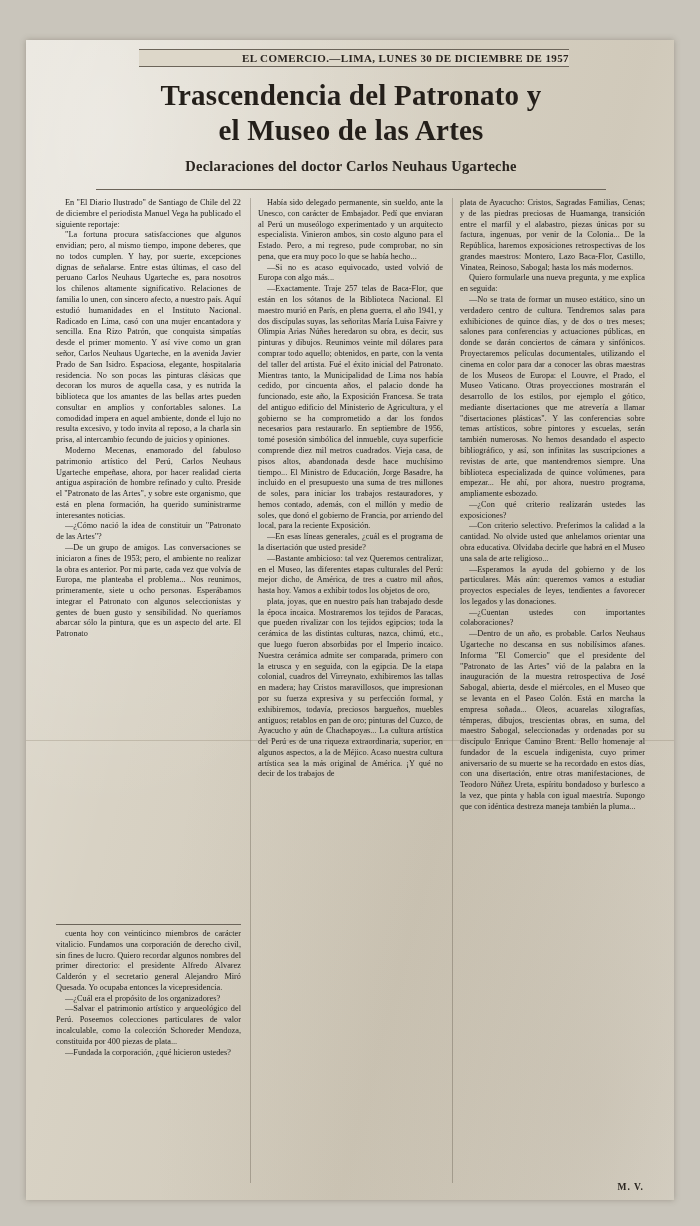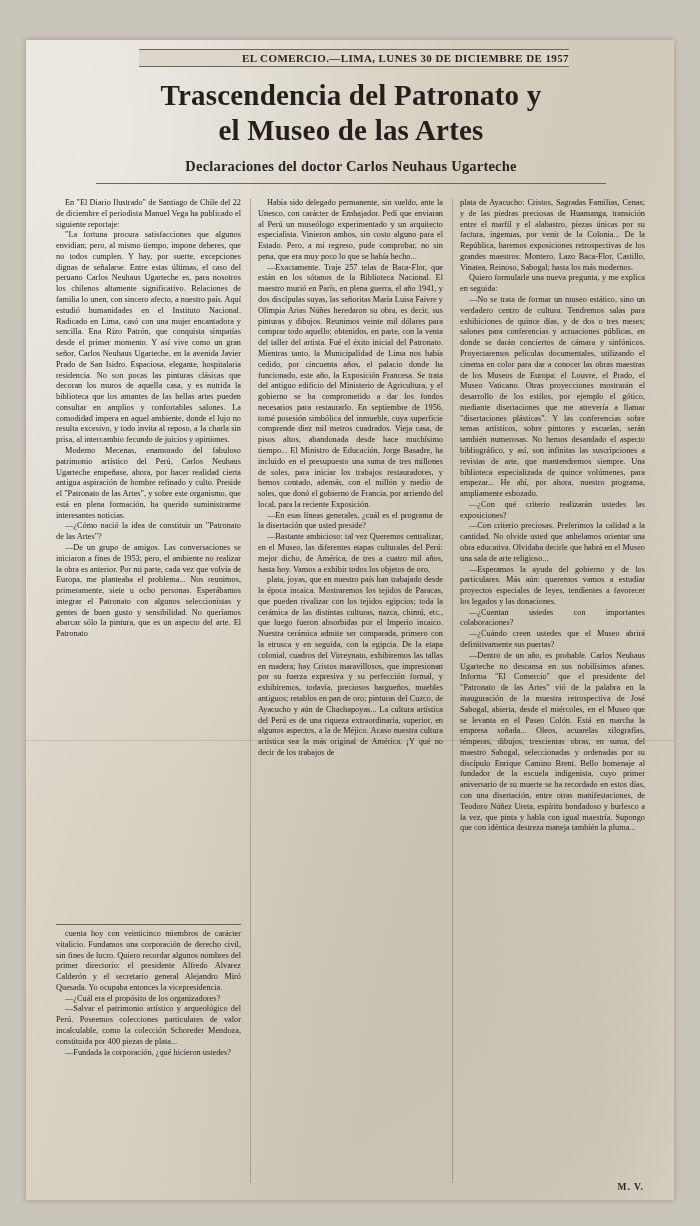--- a/index.html
+++ b/index.html
@@ -51,21 +51,21 @@
   }
 
   
   .headline-box {
     position: absolute;
     left: 70px;
     top: 38px;
     width: 510px;
     text-align: center;
     border-bottom: 1px solid #6b6459;
-    padding-bottom: 8px;
+    padding-bottom: 14px;
   }
   .headline {
     font-family: "Liberation Serif", serif;
     font-size: 29px;
     font-weight: bold;
     line-height: 1.22;
     color: #241f1a;
     letter-spacing: 0.2px;
   }
   .subhead {
@@ -182,35 +182,35 @@
     <div class="lower-rule"></div>
     <div class="col-lower">
       <p>cuenta hoy con veinticinco miembros de carácter vitalicio. Fundamos una corporación de derecho civil, sin fines de lucro. Quiero recordar algunos nombres del primer directorio: el presidente Alfredo Alvarez Calderón y el secretario general Alejandro Miró Quesada. Yo ocupaba entonces la vicepresidencia.</p>
       <p>—¿Cuál era el propósito de los organizadores?</p>
       <p>—Salvar el patrimonio artístico y arqueológico del Perú. Poseemos colecciones particulares de valor incalculable, como la colección Schoreder Mendoza, constituida por 400 piezas de plata...</p>
       <p>—Fundada la corporación, ¿qué hicieron ustedes?</p>
     </div>
 
     <div class="col" id="col2">
       <p>Había sido delegado permanente, sin sueldo, ante la Unesco, con carácter de Embajador. Pedí que enviaran al Perú un museólogo experimentado y un arquitecto especialista. Vinieron ambos, sin costo alguno para el Estado. Pero, a mi regreso, pude comprobar, no sin pena, que era muy poco lo que se había hecho...</p>
+      <p class="dash">—Si no es acaso equivocado, usted volvió de Europa con algo más...</p>
       <p class="dash">—Exactamente. Traje 257 telas de Baca-Flor, que están en los sótanos de la Biblioteca Nacional. El maestro murió en París, en plena guerra, el año 1941, y dos discípulas suyas, las señoritas María Luisa Faivre y Olimpia Arias Núñes heredaron su obra, es decir, sus pinturas y dibujos. Reunimos veinte mil dólares para comprar todo aquello; obtenidos, en parte, con la venta del taller del artista. Fué el éxito inicial del Patronato. Mientras tanto, la Municipalidad de Lima nos había cedido, por cincuenta años, el palacio donde ha funcionado, este año, la Exposición Francesa. Se trata del antiguo edificio del Ministerio de Agricultura, y el gobierno se ha comprometido a dar los fondos necesarios para restaurarlo. En septiembre de 1956, tomé posesión simbólica del inmueble, cuya superficie comprende diez mil metros cuadrados. Vieja casa, de pisos altos, abandonada desde hace muchísimo tiempo... El Ministro de Educación, Jorge Basadre, ha incluido en el presupuesto una suma de tres millones de soles, para iniciar los trabajos restauradores, y hemos contado, además, con el millón y medio de soles, que donó el gobierno de Francia, por arriendo del local, para la reciente Exposición.</p>
       <p class="dash">—En esas líneas generales, ¿cuál es el programa de la disertación que usted preside?</p>
       <p class="dash">—Bastante ambicioso: tal vez Queremos centralizar, en el Museo, las diferentes etapas culturales del Perú: mejor dicho, de América, de tres a cuatro mil años, hasta hoy. Vamos a exhibir todos los objetos de oro,</p>
       <p>plata, joyas, que en nuestro país han trabajado desde la época incaica. Mostraremos los tejidos de Paracas, que pueden rivalizar con los tejidos egipcios; toda la cerámica de las distintas culturas, nazca, chimú, etc., que luego fueron absorbidas por el Imperio incaico. Nuestra cerámica admite ser comparada, primero con la etrusca y en seguida, con la egipcia. De la etapa colonial, cuadros del Virreynato, exhibiremos las tallas en madera; hay Cristos maravillosos, que impresionan por su fuerza expresiva y su perfección formal, y exhibiremos, todavía, preciosos bargueños, muebles antiguos; retablos en pan de oro; pinturas del Cuzco, de Ayacucho y aún de Chachapoyas... La cultura artística del Perú es de una riqueza extraordinaria, superior, en algunos aspectos, a la de Méjico. Acaso nuestra cultura artística sea la más original de América. ¡Y qué no decir de los trabajos de</p>
     </div>
 
     <div class="col" id="col3">
       <p class="noind">plata de Ayacucho: Cristos, Sagradas Familias, Cenas; y de las piedras preciosas de Huamanga, transición entre el marfil y el alabastro, piezas únicas por su factura, ingenuas, por venir de la Colonia... De la República, haremos exposiciones retrospectivas de los grandes maestros: Montero, Lazo Baca-Flor, Castillo, Vinatea, Reinoso, Sabogal; hasta los más modernos.</p>
       <p>Quiero formularle una nueva pregunta, y me explica en seguida:</p>
       <p class="dash">—No se trata de formar un museo estático, sino un verdadero centro de cultura. Tendremos salas para exhibiciones de quince días, y de dos o tres meses; salones para conferencias y actuaciones públicas, en donde se darán conciertos de cámara y sinfónicos. Proyectaremos películas documentales, utilizando el cinema en color para dar a conocer las obras maestras de los Museos de Europa: el Louvre, el Prado, el Museo Vaticano. Otras proyecciones mostrarán el desarrollo de los estilos, por ejemplo el gótico, mediante disertaciones que me atrevería a llamar "disertaciones plásticas". Y las conferencias sobre temas artísticos, sobre pintores y escuelas, serán también numerosas. No hemos desandado el aspecto bibliográfico, y así, son infinitas las suscripciones a revistas de arte, que mantendremos siempre. Una biblioteca especializada de quince volúmenes, para empezar... He ahí, por ahora, nuestro programa, ampliamente esbozado.</p>
       <p class="dash">—¿Con qué criterio realizarán ustedes las exposiciones?</p>
-      <p class="dash">—Con criterio preciosas. Preferimos la calidad a la cantidad. No olvide usted que anhelamos orientar una obra educativa. Olvidaba decirle que habrá en el Museo una sala de arte religioso...</p>
+      <p class="dash">—Con criterio selectivo. Preferimos la calidad a la cantidad. No olvide usted que anhelamos orientar una obra educativa. Olvidaba decirle que habrá en el Museo una sala de arte religioso...</p>
       <p class="dash">—Esperamos la ayuda del gobierno y de los particulares. Más aún: queremos vamos a estudiar proyectos especiales de leyes, tendientes a favorecer los legados y las donaciones.</p>
       <p class="dash">—¿Cuentan ustedes con importantes colaboraciones?</p>
-      <p class="dash">—¿Cuándo creen ustedes que el Museo abrirá definitivamente sus puertas?</p>
       <p class="dash">—Dentro de un año, es probable. Carlos Neuhaus Ugarteche no descansa en sus nobilísimos afanes. Informa "El Comercio" que el presidente del "Patronato de las Artes" vió de la palabra en la inauguración de la muestra retrospectiva de José Sabogal, abierta, desde el miércoles, en el Museo que se levanta en el Paseo Colón. Está en marcha la empresa soñada... Oleos, acuarelas xilografías, témperas, dibujos, trescientas obras, en suma, del maestro Sabogal, seleccionadas y ordenadas por su discípulo Enrique Camino Brent. Bello homenaje al fundador de la escuela indigenista, cuyo primer aniversario de su muerte se ha recordado en estos días, con una disertación, entre otras manifestaciones, de Teodoro Núñez Ureta, espíritu bondadoso y burlesco a la vez, que pinta y habla con igual maestría. Supongo que con idéntica destreza maneja también la pluma...</p>
     </div>
   </div>
 
   <div class="signature">M. V.</div>
 
   <div class="fold" style="top: 700px;"></div>
 </div>
 
 </body></html>

